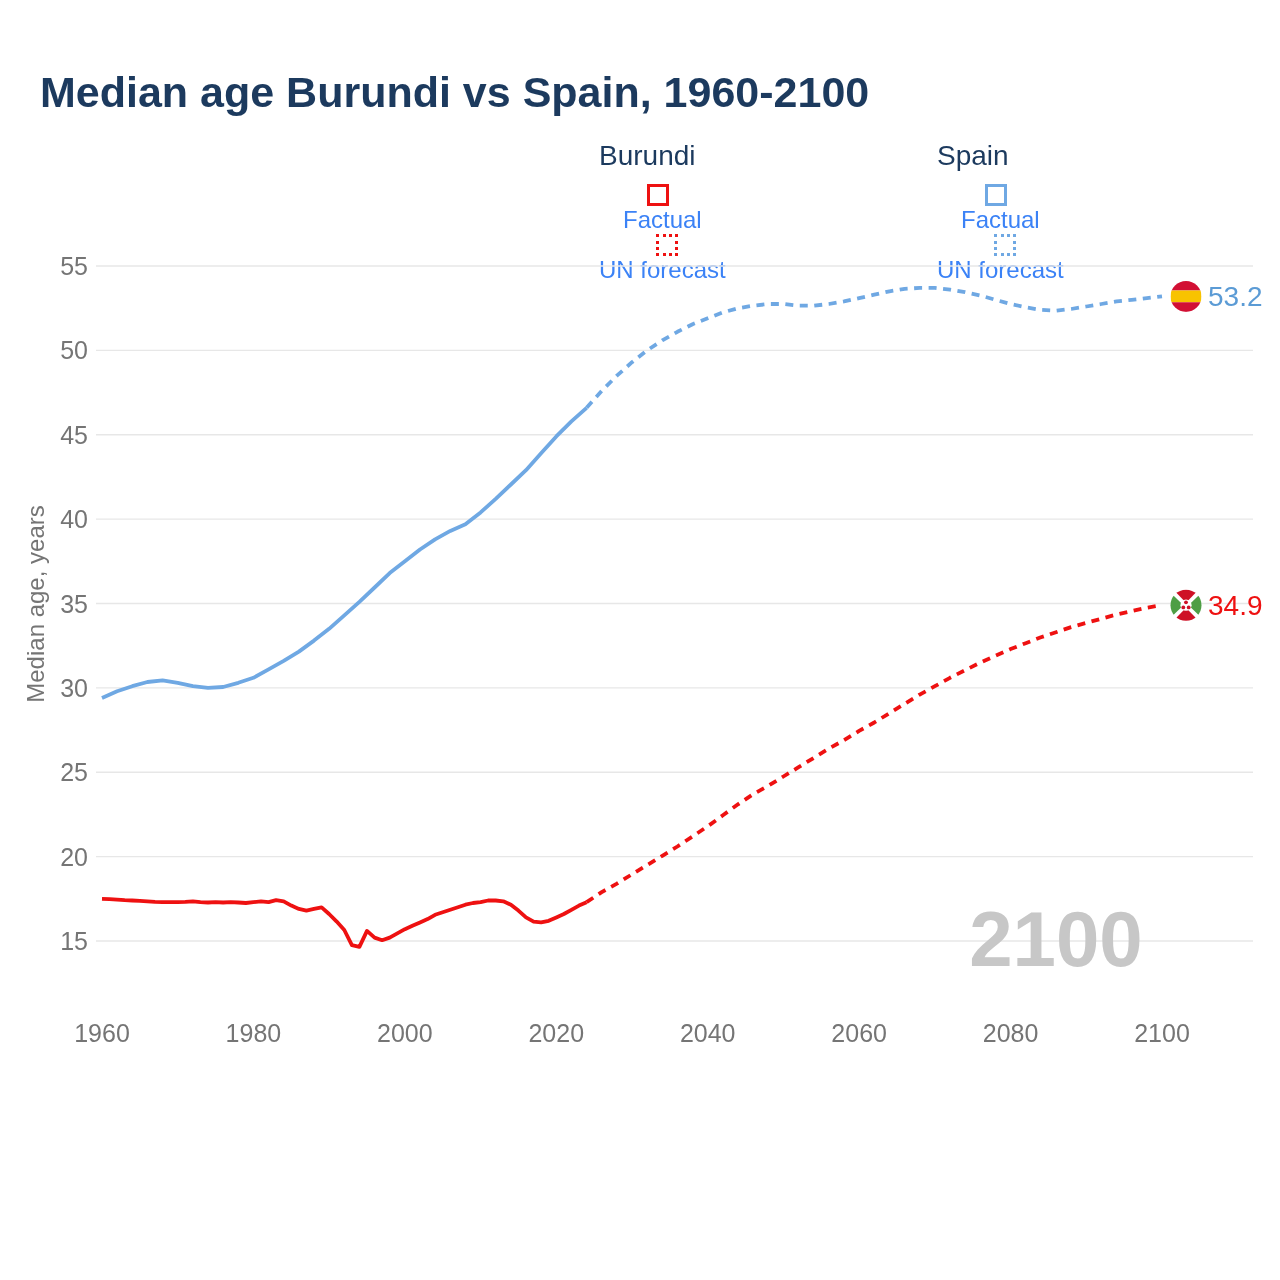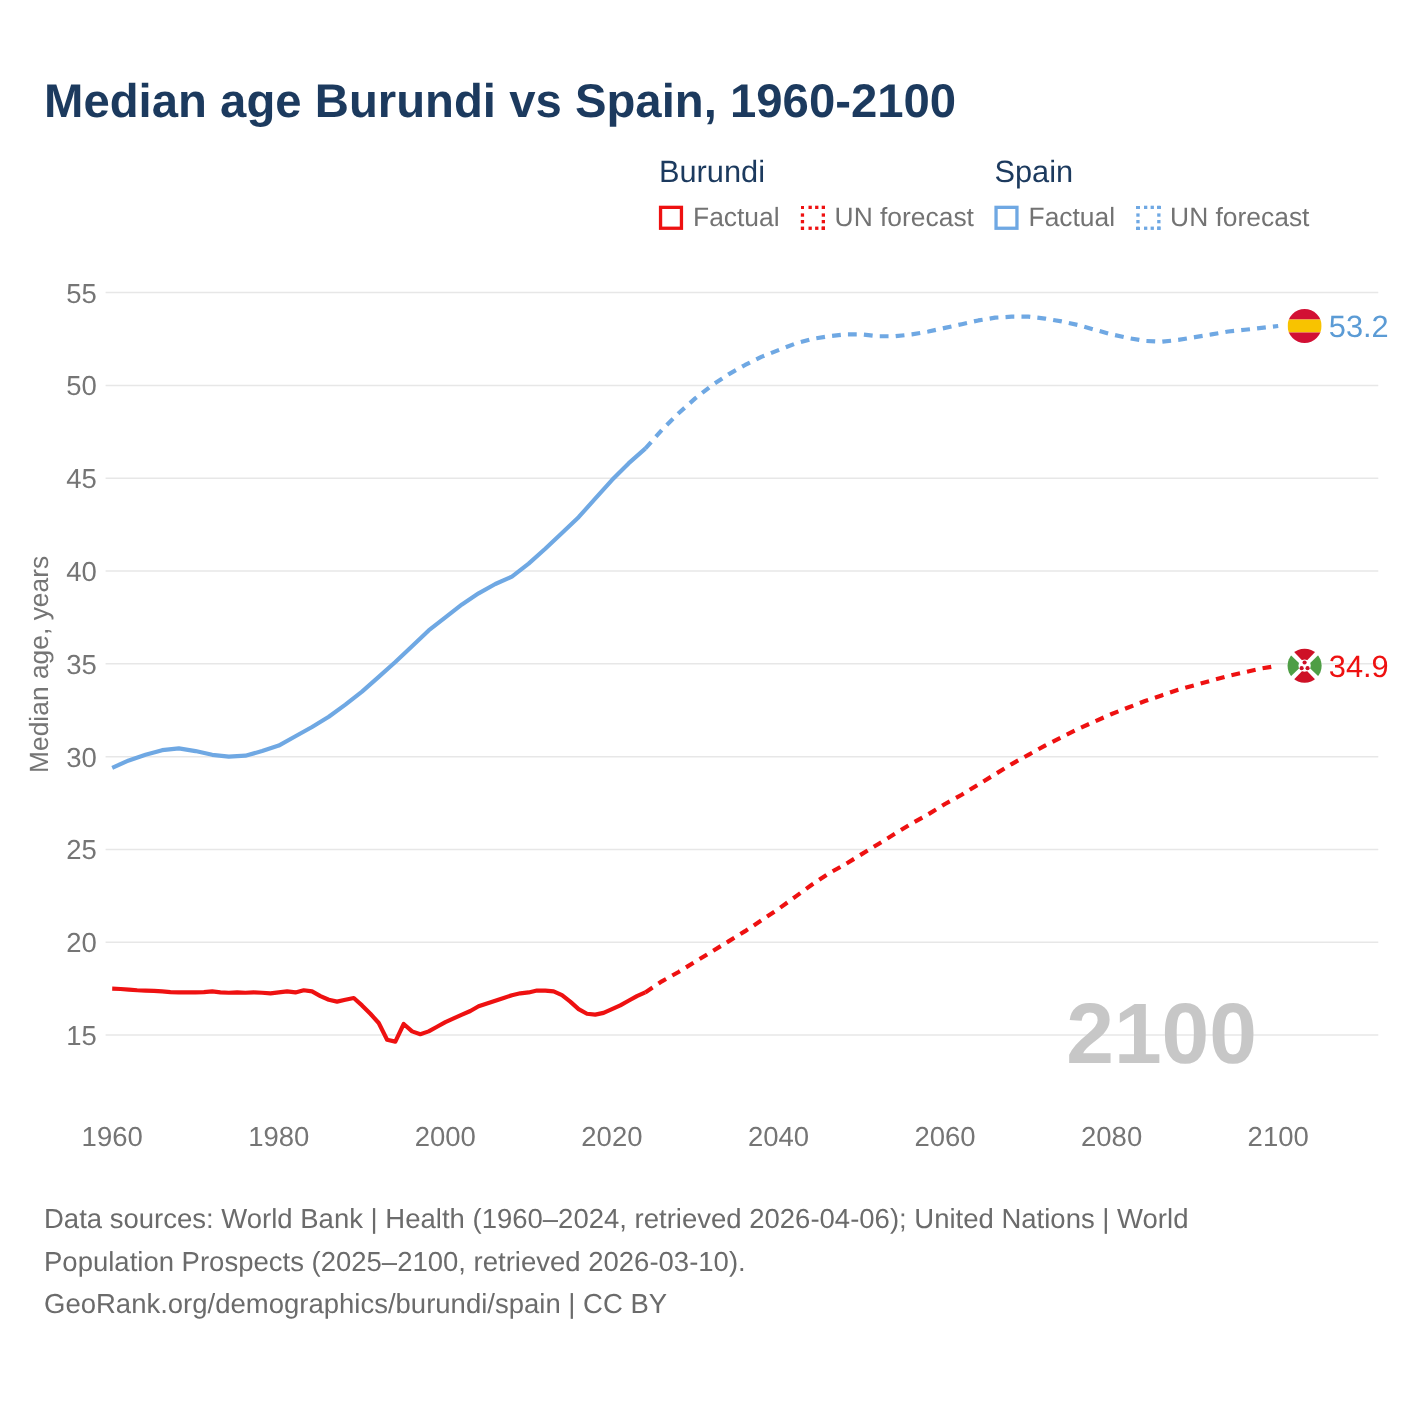--- a/index.html
+++ b/index.html
@@ -6,21 +6,21 @@
   #stage{
     position:relative;width:1280px;height:1208px;background:#ffffff;overflow:hidden;
     font-family:"Liberation Sans", sans-serif;
   }
   .abs{position:absolute;}
   #title{
     left:40px;top:68px;font-size:43px;font-weight:700;color:#1c3a5e;letter-spacing:0px;
   }
   .legend-group{top:140px;}
   .legend-title{font-size:28px;color:#1c3a5e;margin-bottom:12px;}
-  .legend-row{display:flex;align-items:center;font-size:24px;color:#737373;}
+  .legend-row{display:flex;align-items:center;font-size:24px;color:#3b82f6;flex-direction:column;}
   .swatch{width:22px;height:22px;display:inline-block;margin-right:9px;box-sizing:border-box;background:#fff;}
   .swatch.solid-red{border:3px solid #ee1111;}
   .swatch.dot-red{border:3px dotted #ee1111;}
   .swatch.solid-blue{border:3px solid #6fa8e3;}
   .swatch.dot-blue{border:3px dotted #6fa8e3;}
   .legend-gap{margin-left:19px;}
   #footer{
     left:40px;top:1089px;width:1140px;font-size:25px;line-height:39px;color:#6b6b6b;
   }
   #footer .src{margin:0 0 0 0;}
@@ -36,21 +36,21 @@
   <div class="legend-group abs" style="left:599px;">
     <div class="legend-title">Burundi</div>
     <div class="legend-row">
       <span class="swatch solid-red"></span>
       <span>Factual</span>
       <span class="swatch dot-red legend-gap"></span>
       <span>UN forecast</span>
     </div>
   </div>
 
-  <div class="legend-group abs" style="left:904px;">
+  <div class="legend-group abs" style="left:937px;">
     <div class="legend-title">Spain</div>
     <div class="legend-row">
       <span class="swatch solid-blue"></span>
       <span>Factual</span>
       <span class="swatch dot-blue legend-gap"></span>
       <span>UN forecast</span>
     </div>
   </div>
 
   <svg id="plot" class="abs" style="left:0;top:0;" width="1280" height="1280" viewBox="0 0 1280 1280">
@@ -107,18 +107,14 @@
         <polygon points="1170,592.1875 1170,618.1875 1183.5,605.1875" fill="#4e9e45"></polygon>
         <polygon points="1202,592.1875 1202,618.1875 1188.5,605.1875" fill="#4e9e45"></polygon>
         <circle cx="1186" cy="605.1875" r="5.6" fill="#ffffff"></circle>
         <circle cx="1186" cy="602.2875" r="1.9" fill="#ce1126"></circle>
         <circle cx="1183.3" cy="607.3875" r="1.9" fill="#ce1126"></circle>
         <circle cx="1188.7" cy="607.3875" r="1.9" fill="#ce1126"></circle>
       </g>
       <text x="1208" y="615.1875" font-size="28" fill="#ee1111">34.9</text>
     </svg>
 
-  <div id="footer" class="abs">
-    <p class="src">Data sources: World Bank | Health (1960–2024, retrieved 2026-04-06); United Nations | World Population Prospects (2025–2100, retrieved 2026-03-10).</p>
-    <p class="src">GeoRank.org/demographics/burundi/spain | CC BY</p>
-  </div>
 
 </div>
 
 </body></html>

